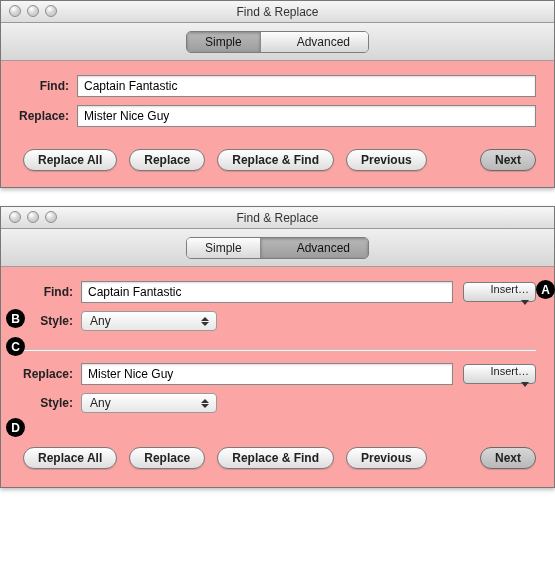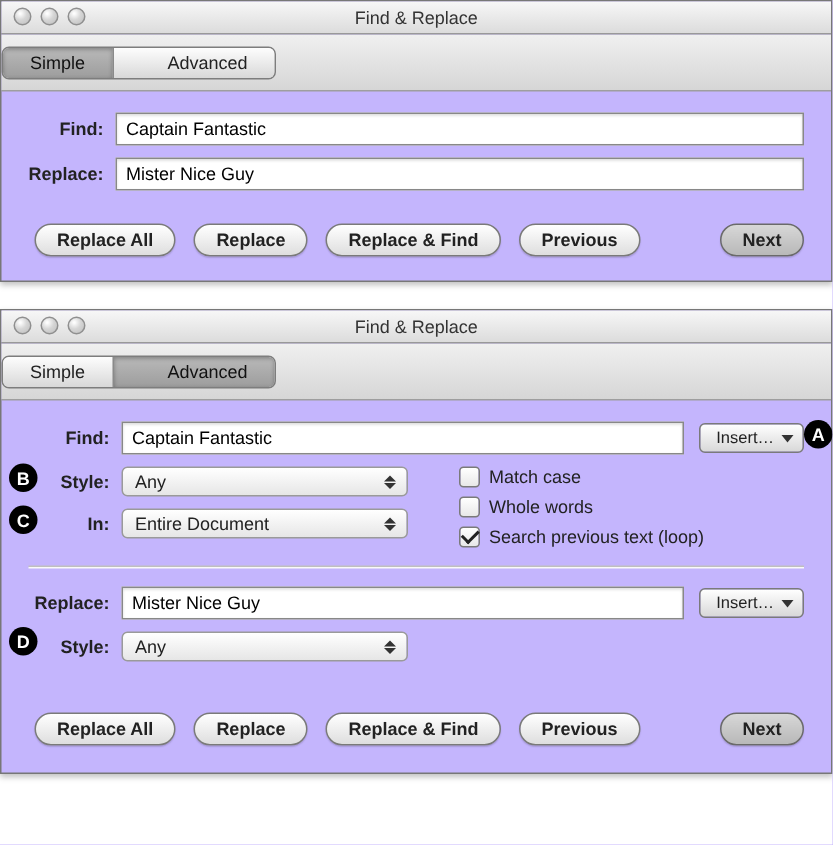--- a/index.html
+++ b/index.html
@@ -9,21 +9,21 @@
     background: #fff;
     font-family: "Lucida Grande", "Helvetica Neue", Arial, sans-serif;
     font-size: 12px;
     color: #222;
     width: 555px;
   }
 
   .window {
     width: 555px;
     border: 1px solid #777;
-    background: #c4b5fd;
+    background: #fca5a5;
     box-shadow: 0 2px 4px rgba(0,0,0,0.25);
     margin-bottom: 18px;
   }
 
   .titlebar {
     height: 22px;
     background: linear-gradient(#f7f7f7 0%, #dcdcdc 100%);
     border-bottom: 1px solid #999;
     position: relative;
     text-align: center;
@@ -46,21 +46,21 @@
     background: radial-gradient(circle at 35% 30%, #fdfdfd 5%, #d6d6d6 45%, #bdbdbd 100%);
     border: 1px solid #8f8f8f;
   }
 
   .toolbar {
     height: 38px;
     background: linear-gradient(#f0f0f0, #d6d6d6);
     border-bottom: 1px solid #9e9e9e;
     display: flex;
     align-items: center;
-    justify-content: flex-start;
+    justify-content: center;
   }
   .tabgroup {
     display: flex;
     height: 22px;
     border-radius: 5px;
     overflow: hidden;
     border: 1px solid #7d7d7d;
   }
   .tab {
     padding: 0 18px;
@@ -149,38 +149,39 @@
     height: 22px;
     border: 1px solid #888;
     background: #fff;
     padding: 0 6px;
     font-size: 12px;
     box-shadow: inset 0 1px 2px rgba(0,0,0,0.15);
   }
   .insertbtn {
     margin-left: 10px;
     height: 20px;
-    padding: 0 6px 0 10px;
+    padding: 0 6px 0 26px;
     border-radius: 4px;
     border: 1px solid #7a7a7a;
     background: linear-gradient(#ffffff, #d8d8d8);
     font-size: 11px;
     display: inline-flex;
-    align-items: center;
+    align-items: flex-end;
     gap: 5px;
+    flex-direction: column;
   }
   .insertbtn .tri {
     width: 0; height: 0;
     border-left: 4px solid transparent;
     border-right: 4px solid transparent;
     border-top: 5px solid #333;
   }
 
   .combo {
-    width: 191px;
+    width: 136px;
     height: 20px;
     border: 1px solid #9a9a9a;
     border-radius: 4px;
     background: linear-gradient(#ffffff, #e6e6e6);
     display: flex;
     align-items: center;
     padding: 0 4px 0 8px;
     font-size: 12px;
     position: relative;
   }
@@ -327,44 +328,20 @@
         <div class="row2">
           <div class="lbl2">Style:</div>
           <div class="combo">
             <span>Any</span>
             <div class="stepper">
                   <div class="up"></div>
                   <div class="down"></div>
                 </div>
           </div>
         </div>
-        <div class="row2">
-          <div class="lbl2">In:</div>
-          <div class="combo">
-            <span>Entire Document</span>
-            <div class="stepper">
-                  <div class="up"></div>
-                  <div class="down"></div>
-                </div>
-          </div>
-        </div>
-      </div>
-      <div class="checks">
-        <div class="chkrow">
-          <div class="chk"></div>
-          <span>Match case</span>
-        </div>
-        <div class="chkrow">
-          <div class="chk"></div>
-          <span>Whole words</span>
-        </div>
-        <div class="chkrow">
-          <div class="chk checked"></div>
-          <span>Search previous text (loop)</span>
-        </div>
       </div>
     </div>
 
     <hr class="hr">
 
     <div class="row2">
       <div class="lbl2">Replace:</div>
       <input class="txt2" value="Mister Nice Guy" style="">
       <div class="insertbtn">
         <span>Insert…</span>

